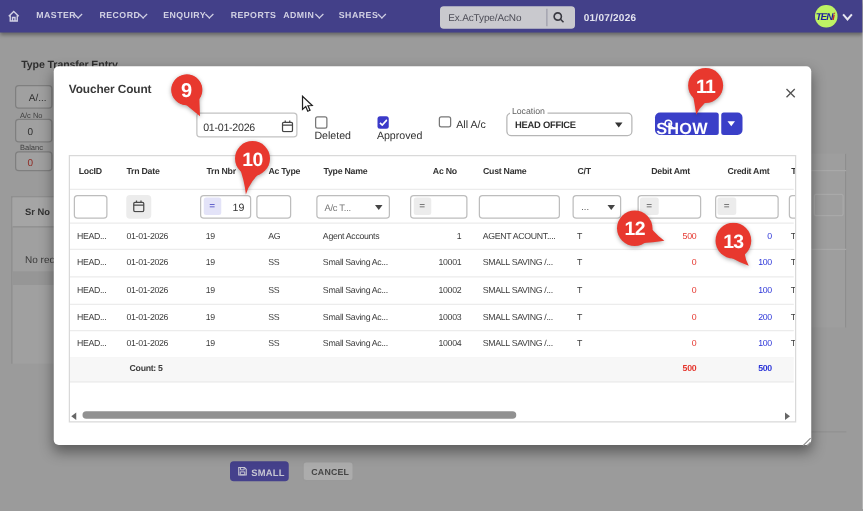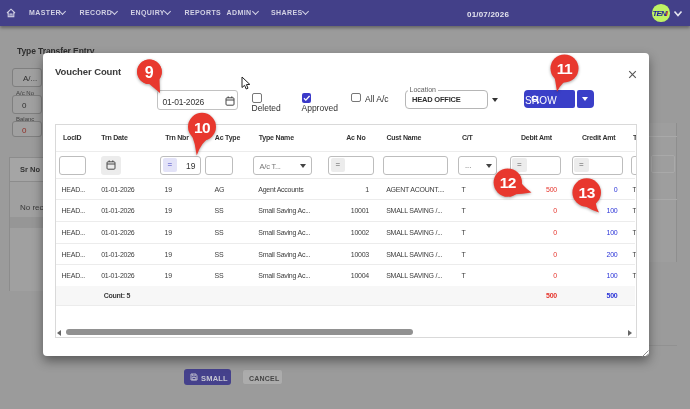--- a/index.html
+++ b/index.html
@@ -37,20 +37,28 @@
     <div class="a nvc" style="left:60px"></div>
   <div class="a nvi" style="left:79.5px">RECORD</div>
     <div class="a nvc" style="left:112px"></div>
   <div class="a nvi" style="left:130.5px">ENQUIRY</div>
     <div class="a nvc" style="left:165px"></div>
   <div class="a nvi" style="left:184.5px">REPORTS</div>
   <div class="a nvi" style="left:226.5px">ADMIN</div>
     <div class="a nvc" style="left:253px"></div>
   <div class="a nvi" style="left:271px">SHARES</div>
     <div class="a nvc" style="left:302.5px"></div>
+  <div class="a" style="left:351.5px;top:4.5px;width:108px;height:18.5px;background:#c9c9ce;border-radius:3px">
+    <div class="a" style="left:7px;top:5px;font-size:8px;color:#4e4e58;letter-spacing:-.1px">Ex.AcType/AcNo</div>
+    <div class="a" style="left:85px;top:2px;width:1px;height:14.5px;background:#9d9daa"></div>
+    <svg class="a" style="left:90px;top:4.5px" width="10" height="10" viewBox="0 0 10 10">
+        <circle cx="4.2" cy="4.2" r="2.9" fill="none" stroke="#3a3a42" stroke-width="1.3"></circle>
+        <line x1="6.4" y1="6.4" x2="8.8" y2="8.8" stroke="#3a3a42" stroke-width="1.3"></line>
+      </svg>
+  </div>
   <div class="a" style="left:467px;top:9.5px;font-size:8px;font-weight:700;color:#e4e4ef;letter-spacing:.2px">01/07/2026</div>
   <div class="a" style="left:652px;top:4px;width:17.5px;height:17.5px;border-radius:50%;background:#bef264">
     <div class="a" style="left:0.5px;top:5px;font-size:8px;font-weight:700;font-style:italic;color:#1e1e9c;letter-spacing:-.9px">TEN<span style="color:#c62828">i</span></div>
   </div>
   <svg class="a" style="left:672.5px;top:10px" width="10" height="8" viewBox="0 0 10 8">
       <path d="M1.5 1.5 L5 5.5 L8.5 1.5" fill="none" stroke="#e6e6f0" stroke-width="1.6"></path>
     </svg>
 </div>
 
 <div class="a dimtext" style="left:17px;top:46px;font-size:8.5px;font-weight:700;letter-spacing:-.1px;white-space:nowrap">Type Transfer Entry</div>
@@ -111,32 +119,32 @@
   <div class="a lbl" style="left:208.5px;top:50px">Deleted</div>
   <div class="a" style="left:258.5px;top:40px;width:9.5px;height:9.5px;border-radius:2px;background:#3b3ac9">
     <svg class="a" style="left:1px;top:1.5px" width="7.5" height="6.5" viewBox="0 0 8 7">
         <path d="M1 3.5 L3 5.5 L7 1" fill="none" stroke="#fff" stroke-width="1.4"></path>
       </svg>
   </div>
   <div class="a lbl" style="left:258.5px;top:50px">Approved</div>
   <div class="a cb" style="left:308px;top:39.5px"></div>
   <div class="a lbl" style="left:322px;top:40.5px">All A/c</div>
 
-  <div class="a" style="left:362px;top:36.5px;width:83px;height:19px;border:1px solid #b6b6b6;border-radius:4px">
+  <div class="a" style="left:362px;top:36.5px;width:101px;height:19px;border:1px solid #b6b6b6;border-radius:4px">
     <div class="a" style="left:6px;top:4.5px;font-size:7.5px;font-weight:700;color:#2f2f2f;letter-spacing:-.2px">HEAD OFFICE</div>
     <div class="a" style="left:86px;top:7px;width:0;height:0;border-left:3.5px solid transparent;border-right:3.5px solid transparent;border-top:4.5px solid #333"></div>
   </div>
   <div class="a" style="left:364.5px;top:32.5px;font-size:7px;color:#5f5f5f;background:#fff;padding:0 2px">Location</div>
 
   <div class="a" style="left:481px;top:37px;width:51px;height:18px;background:#3a3fc8;border-radius:4px 2px 2px 4px">
     <svg class="a" style="left:7px;top:4.5px" width="9" height="9" viewBox="0 0 9 9">
         <circle cx="3.7" cy="3.7" r="2.6" fill="none" stroke="#fff" stroke-width="1.2"></circle>
         <line x1="5.7" y1="5.7" x2="8" y2="8" stroke="#fff" stroke-width="1.2"></line>
       </svg>
-    <div class="a" style="left:1px;top:5px;font-size:10px;font-weight:400;color:#fff;letter-spacing:.2px">SHOW</div>
+    <div class="a" style="left:1px;top:5px;font-size:13px;font-weight:700;color:#fff;letter-spacing:.2px">SHOW</div>
   </div>
   <div class="a" style="left:533.5px;top:37px;width:17px;height:18px;background:#3a3fc8;border-radius:2px 4px 4px 2px">
     <div class="a" style="left:5px;top:7px;width:0;height:0;border-left:3.5px solid transparent;border-right:3.5px solid transparent;border-top:4.5px solid #fff"></div>
   </div>
 
   <div id="grid" class="a" style="left:11.5px;top:71px">
 
     <div class="a gh" style="left:7.5px;top:7.5px">LocID</div>
     <div class="a gh" style="left:45.7px;top:7.5px">Trn Date</div>
     <div class="a gh" style="left:109.7px;top:7.5px">Trn Nbr</div>

